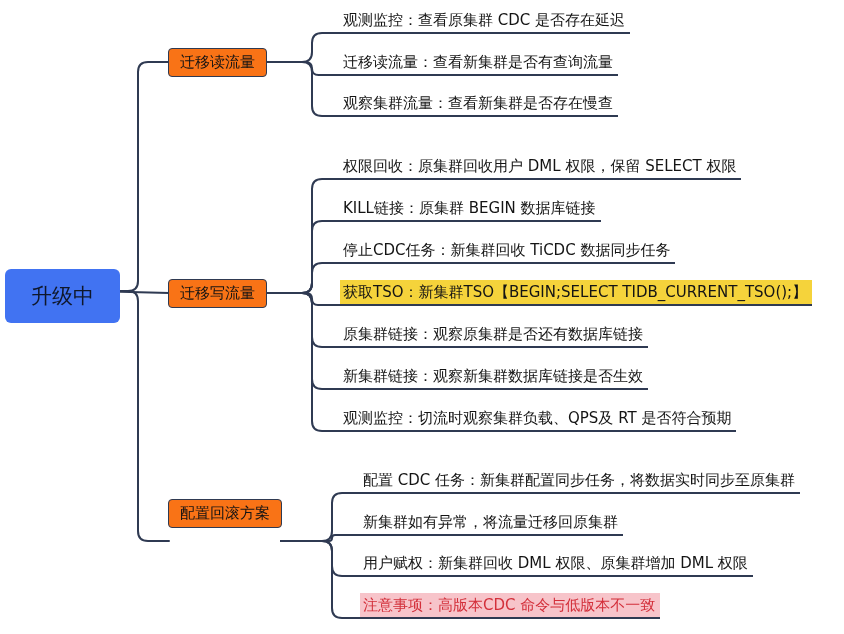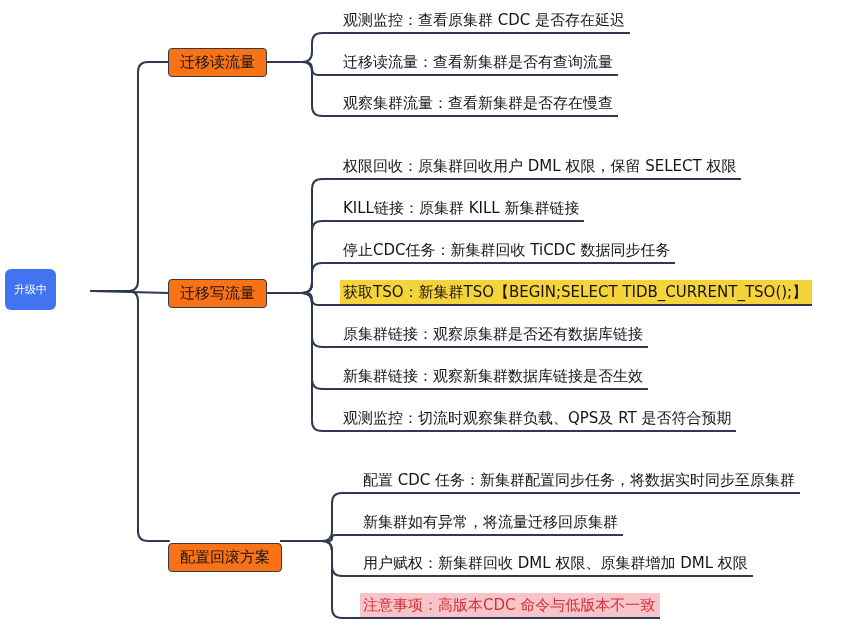--- a/index.html
+++ b/index.html
@@ -8,23 +8,23 @@
     position: relative;
     width: 844px;
     height: 634px;
     background: #ffffff;
     overflow: hidden;
   }
   #wires { position: absolute; left: 0; top: 0; }
   .node { position: absolute; white-space: nowrap; }
   .root {
     background: var(--root-bg);
-    color: #ffffff;
-    font-size: 11px;
-    padding: 13px 9px;
+    color: #0f172a;
+    font-size: 21px;
+    padding: 13px 26px;
     border-radius: 6px;
     z-index: 2;
   }
   .branch {
     background: #f97316;
     border: 1.5px solid var(--line);
     color: #141414;
     font-size: 15px;
     padding: 4px 11px;
     border-radius: 4px;
@@ -66,24 +66,24 @@
       <path d="M 281 541 L 322 541 Q 332 541 332 551 L 332 566 Q 332 576 342 576 L 360 576" fill="none" stroke="#2f3a52" stroke-width="2" stroke-linecap="round"></path>
       <path d="M 281 541 L 322 541 Q 332 541 332 551 L 332 608 Q 332 618 342 618 L 360 618" fill="none" stroke="#2f3a52" stroke-width="2" stroke-linecap="round"></path>
     </svg>
   <div class="node root" id="rootNode" style="left: 5px; top: 268.5px;">升级中</div>
 <div class="node branch" style="left: 168px; top: 47.5px;">迁移读流量</div>
     <div class="node leaf" style="left: 340px; top: 8px;">观测监控：查看原集群 CDC 是否存在延迟</div>
     <div class="node leaf" style="left: 340px; top: 49.5px;">迁移读流量：查看新集群是否有查询流量</div>
     <div class="node leaf" style="left: 340px; top: 91px;">观察集群流量：查看新集群是否存在慢查</div>
     <div class="node branch" style="left: 168px; top: 278.5px;">迁移写流量</div>
     <div class="node leaf" style="left: 340px; top: 154px;">权限回收：原集群回收用户 DML 权限，保留 SELECT 权限</div>
-    <div class="node leaf" style="left: 340px; top: 196px;">KILL链接：原集群 KILL 新集群链接</div>
+    <div class="node leaf" style="left: 340px; top: 196px;">KILL链接：原集群 BEGIN 数据库链接</div>
     <div class="node leaf" style="left: 340px; top: 238px;">停止CDC任务：新集群回收 TiCDC 数据同步任务</div>
     <div class="node leaf yellow" style="left: 340px; top: 280px;">获取TSO：新集群TSO【BEGIN;SELECT TIDB_CURRENT_TSO();】</div>
     <div class="node leaf" style="left: 340px; top: 322px;">原集群链接：观察原集群是否还有数据库链接</div>
     <div class="node leaf" style="left: 340px; top: 364px;">新集群链接：观察新集群数据库链接是否生效</div>
     <div class="node leaf" style="left: 340px; top: 406px;">观测监控：切流时观察集群负载、QPS及 RT 是否符合预期</div>
-    <div class="node branch" style="left: 168px; top: 543px;">配置回滚方案</div>
+    <div class="node branch" style="left: 168px; top: 499px;">配置回滚方案</div>
     <div class="node leaf" style="left: 360px; top: 468px;">配置 CDC 任务：新集群配置同步任务，将数据实时同步至原集群</div>
     <div class="node leaf" style="left: 360px; top: 509.5px;">新集群如有异常，将流量迁移回原集群</div>
     <div class="node leaf" style="left: 360px; top: 551px;">用户赋权：新集群回收 DML 权限、原集群增加 DML 权限</div>
     <div class="node leaf pink" style="left: 360px; top: 592.5px;">注意事项：高版本CDC 命令与低版本不一致</div>
   </div>
 
 </body></html>

